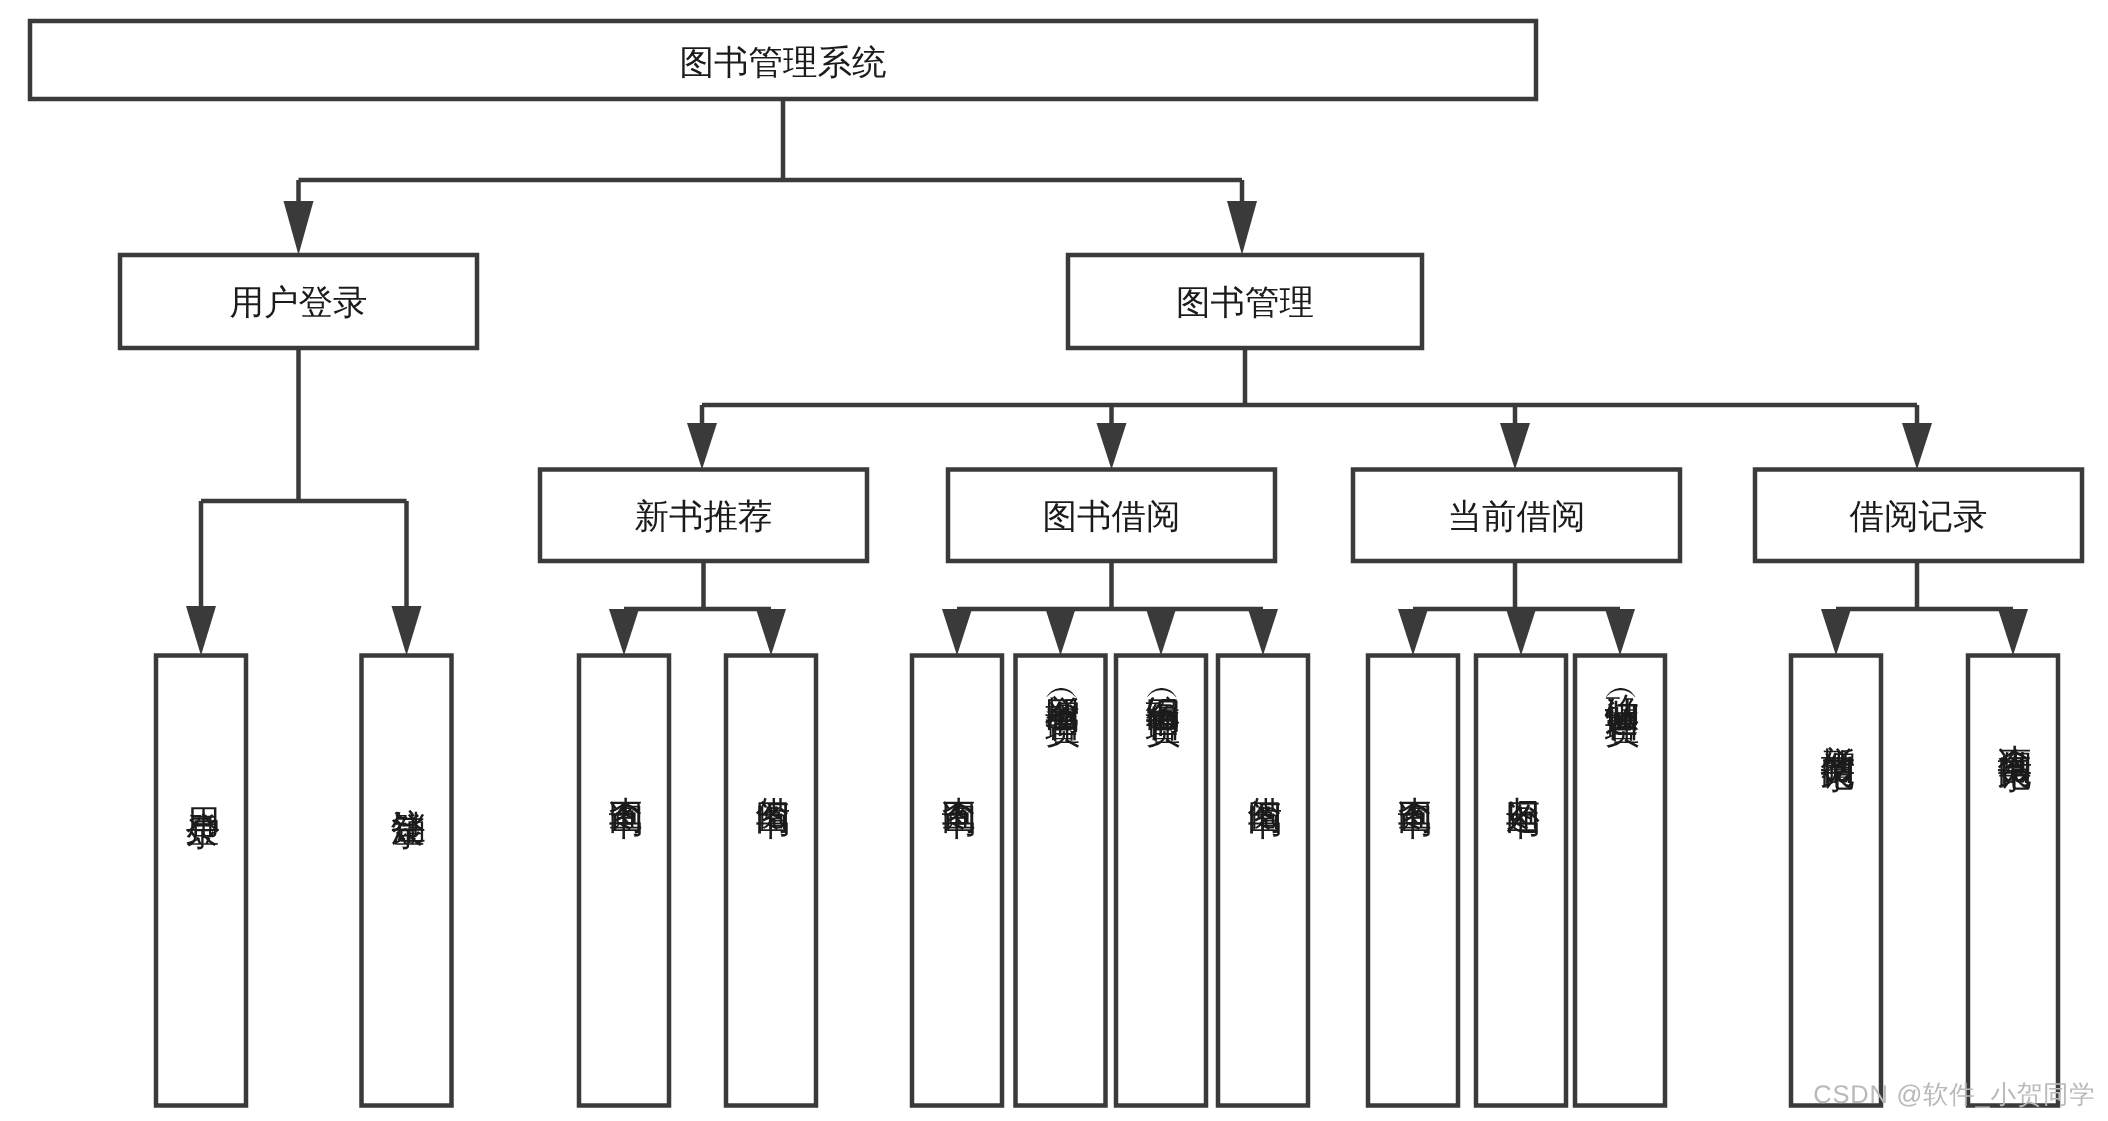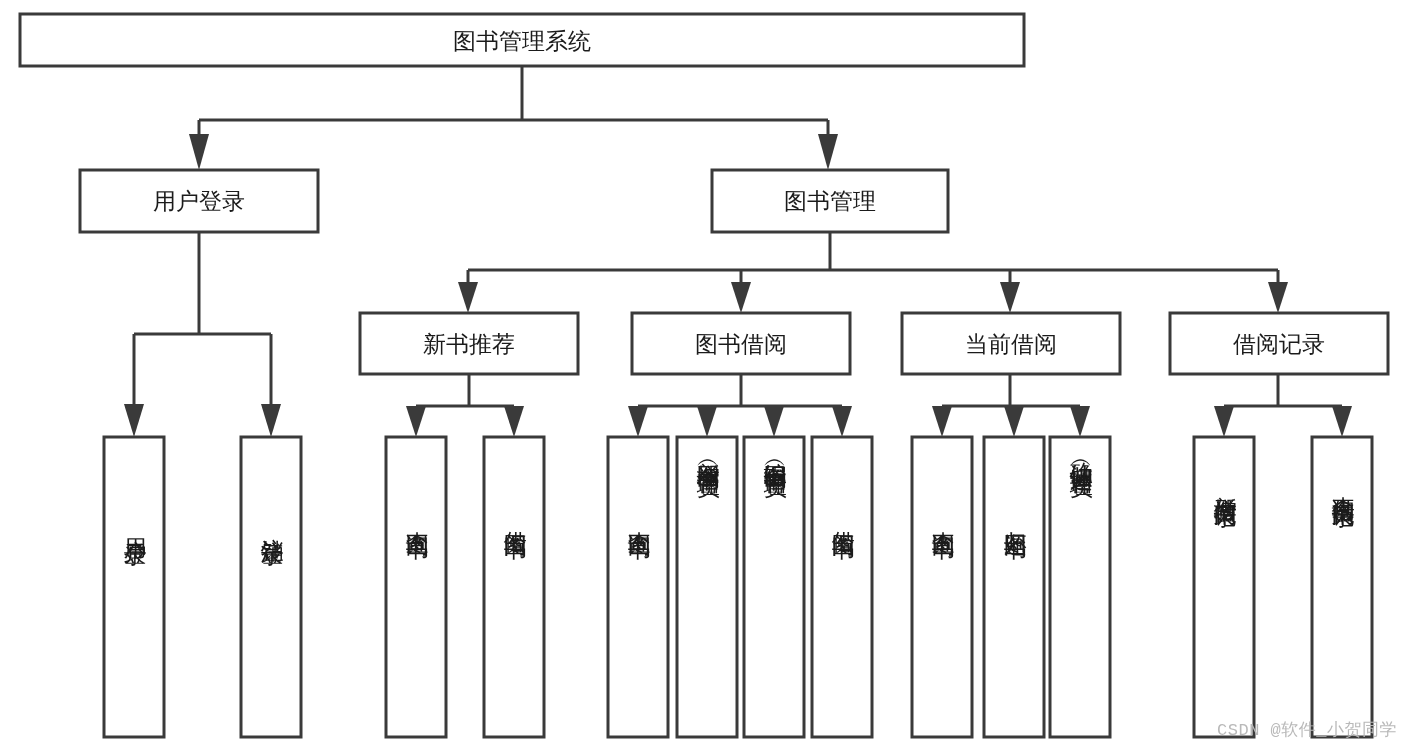--- a/index.html
+++ b/index.html
@@ -58,21 +58,21 @@
     line-height: 1.12;
     color: #1b1b1b;
     letter-spacing: 2px;
     white-space: nowrap;
     pointer-events: none;
   }
   .watermark {
     position: absolute;
     right: 8px;
     bottom: 6px;
-    font-family: Liberation Mono, monospace;
+    font-family: Liberation Sans, sans-serif;
     font-size: 17px;
     color: #b9b9b9;
     white-space: nowrap;
     letter-spacing: 0.5px;
   }
 </style>
 </head>
 <body>
 
 <div id="diagram-root">

